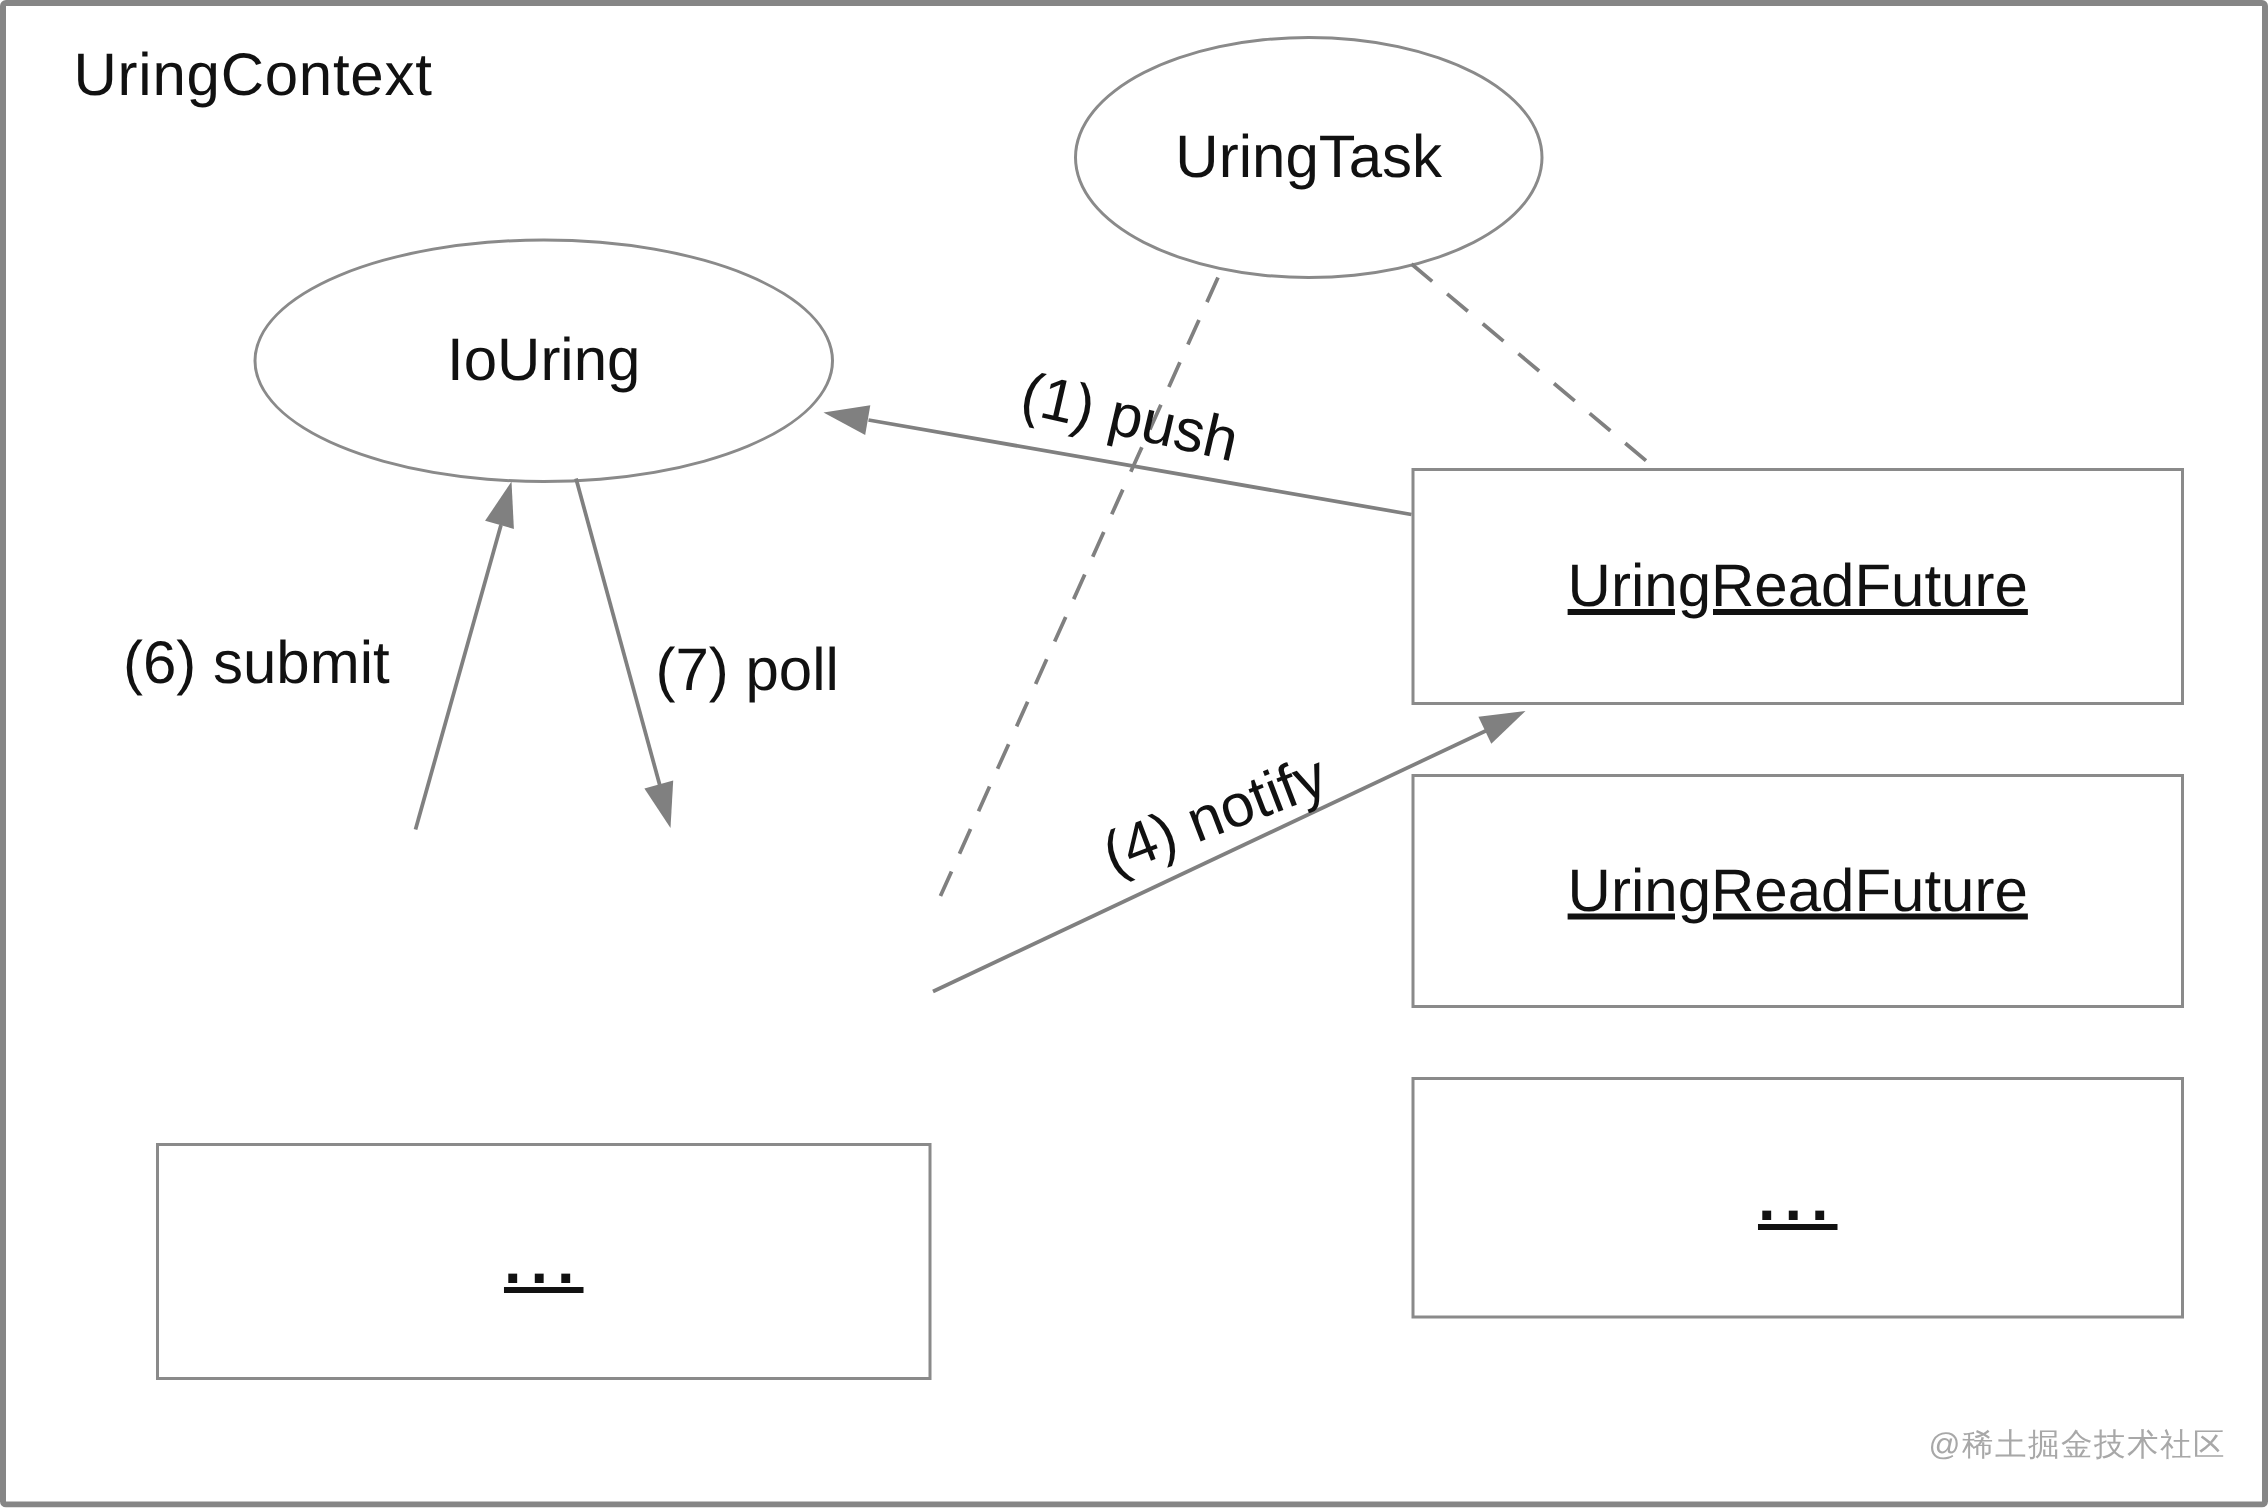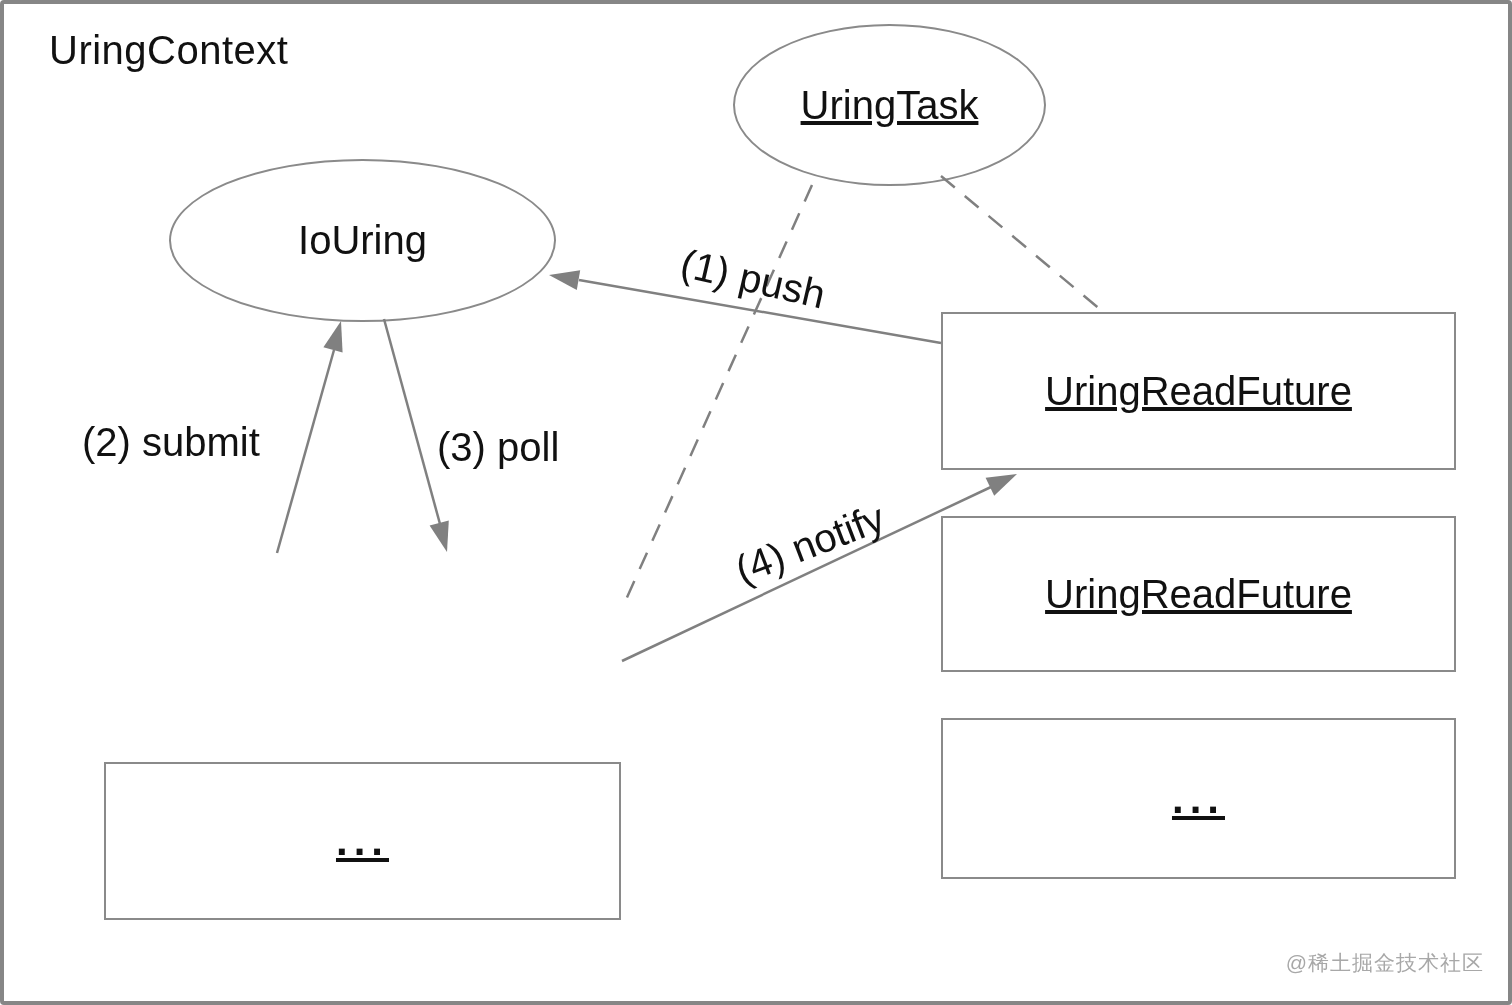--- a/index.html
+++ b/index.html
@@ -31,21 +31,21 @@
     justify-content: center;
     font-size: 40px;
     background: #ffffff;
     box-sizing: border-box;
     white-space: nowrap;
   }
   .ellipse { border: 2.5px solid #8a8a8a; border-radius: 50%; }
   .rect    { border: 2.5px solid #8a8a8a; text-decoration: underline; }
   .more    { font-size: 42px; font-weight: bold; letter-spacing: 6px; }
 
-  #uring-task    { left: 729px; top: 20px;  width: 313px; height: 162px; text-decoration: underline; }
+  #uring-task    { left: 712px; top: 20px;  width: 313px; height: 162px; }
   #io-uring      { left: 165px; top: 155px; width: 387px; height: 163px; }
   #poll-future   { left: 100px; top: 550px; width: 517px; height: 161px; }
   #left-more     { left: 100px; top: 758px; width: 517px; height: 158px; }
   #read-future-1 { left: 937px; top: 308px; width: 515px; height: 158px; }
   #read-future-2 { left: 937px; top: 512px; width: 515px; height: 156px; }
   #right-more    { left: 937px; top: 714px; width: 515px; height: 161px; }
 
   svg.edges {
     position: absolute;
     left: 0; top: 0;
@@ -115,18 +115,18 @@
     <polygon class="head" points="337,317 338.6,348.6 319.4,343.2"></polygon>
 
     <line class="solid" x1="380" y1="315" x2="436" y2="520"></line>
     <polygon class="head" points="443,548 425.6,521.6 444.8,516.4"></polygon>
 
     <line class="solid" x1="618" y1="657" x2="987" y2="483"></line>
     <polygon class="head" points="1013,470 990.2,491.8 981.6,473.8"></polygon>
   </svg>
 
   <div class="edge-label" id="label-push">(1) push</div>
-  <div class="edge-label" id="label-submit">(2) submit</div>
-  <div class="edge-label" id="label-poll">(3) poll</div>
+  <div class="edge-label" id="label-submit">(6) submit</div>
+  <div class="edge-label" id="label-poll">(7) poll</div>
   <div class="edge-label" id="label-notify">(4) notify</div>
 
   <div class="watermark">@稀土掘金技术社区</div>
 </div>
 
 </body></html>

